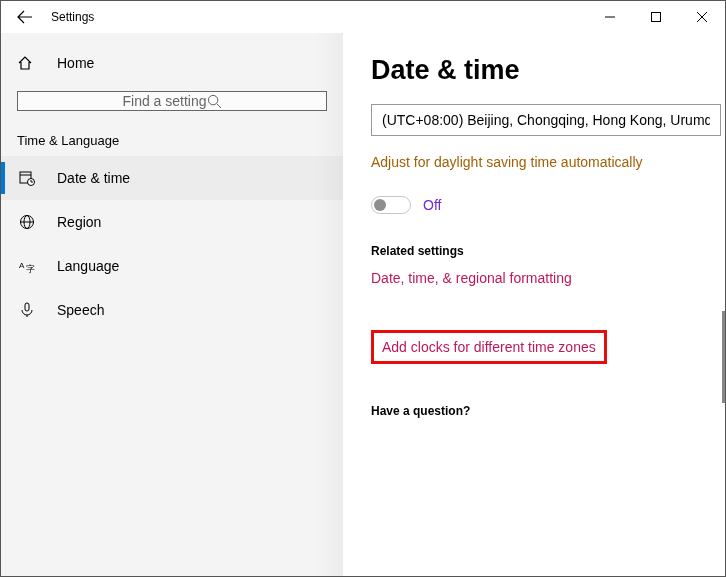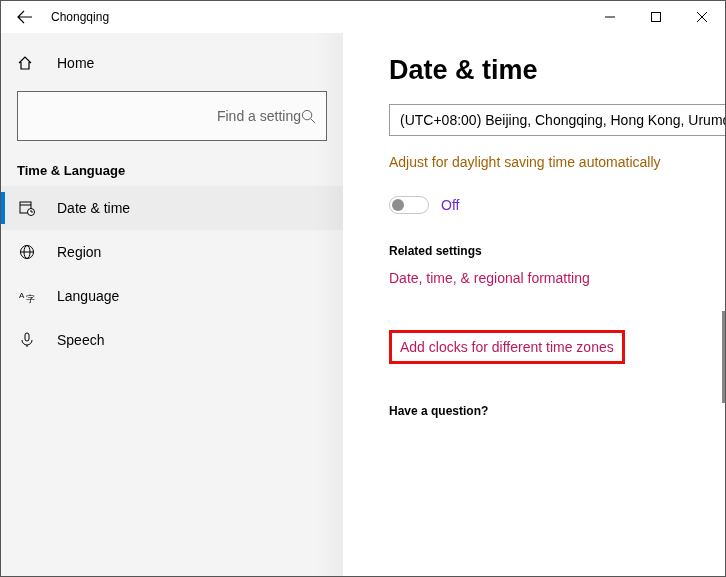--- a/index.html
+++ b/index.html
@@ -4,27 +4,27 @@
 <style>
   * { box-sizing: border-box; margin: 0; padding: 0; font-family: "Segoe UI", sans-serif; }
   body { width: 726px; height: 577px; background: #fff; overflow: hidden; border: 1px solid #555; position: relative; }
 
   .titlebar { height: 32px; display: flex; align-items: center; padding-left: 12px; }
   .titlebar .back { width: 24px; display:flex; align-items:center; justify-content:center; }
   .titlebar .title { font-size: 12px; margin-left: 14px; color: #000; }
   .winbtns { position: absolute; right: 0; top: 0; display: flex; }
   .winbtn { width: 46px; height: 32px; display: flex; align-items: center; justify-content: center; }
 
-  .main { display: flex; height: calc(100% - 32px); gap: 18px; }
+  .main { display: flex; height: calc(100% - 32px); }
   .sidebar { width: 342px; background: linear-gradient(to right, #f4f4f4 0%, #f4f4f4 92%, #ececec 100%); padding-top: 14px; }
   .home-row { display:flex; align-items:center; padding: 8px 16px; font-size: 14px; }
   .home-row .icon { width: 20px; margin-right: 20px; display:flex; }
-  .searchbox { margin: 12px 16px 0 16px; height: 50px; border: 1px solid #666; background: #fbfbfb; display:flex; align-items:center; padding: 0 10px; justify-content: flex-end; }
+  .searchbox { margin: 12px 16px 0 16px; height: 20px; border: 1px solid #666; background: #fbfbfb; display:flex; align-items:center; padding: 0 10px; justify-content: center; }
   .searchbox span.ph { color: #666; font-size: 14px; }
-  .section-title { font-size: 13px; font-weight: 700; margin: 22px 0 8px 16px; }
+  .section-title { font-size: 13px; font-weight: 400; margin: 22px 0 8px 16px; }
   .navitem { display:flex; align-items:center; height: 44px; padding: 0 16px; font-size: 14px; position: relative; }
   .navitem .icon { width: 20px; margin-right: 20px; display:flex; align-items:center; justify-content:center; }
   .navitem.active::before { content:""; position:absolute; left:0; top:6px; bottom:6px; width:4px; background:#0078d4; }
   .navitem.active { background: rgba(0,0,0,0.03); }
 
   .content { flex:1; padding: 22px 0 0 28px; position: relative; overflow: hidden; }
   .content h1 { font-size: 27px; font-weight: 600; margin-bottom: 18px; }
   .dropdown { border: 1px solid #999; height: 32px; display:flex; align-items:center; padding: 0 10px; font-size: 14px; width: 350px; margin-bottom: 18px; background:#fff; }
   .disabled-label { color:#a16207; font-size: 14px; margin-bottom: 26px; }
   .toggle-row { display:flex; align-items:center; margin-bottom: 18px; }
@@ -40,21 +40,21 @@
 </style>
 </head>
 <body>
 
 <div class="titlebar">
   <div class="back">
     <svg width="16" height="16" viewBox="0 0 16 16">
         <path d="M7 2 L1 8 L7 14 M1 8 H15" stroke="#000" stroke-width="1.2" fill="none"></path>
       </svg>
   </div>
-  <div class="title">Chongqing</div>
+  <div class="title">Settings</div>
   <div class="winbtns">
     <div class="winbtn">
         <svg width="10" height="10">
           <line x1="0" y1="5" x2="10" y2="5" stroke="#000"></line>
         </svg>
       </div>
     <div class="winbtn">
         <svg width="10" height="10">
           <rect x="0.5" y="0.5" width="9" height="9" stroke="#000" fill="none"></rect>
         </svg>

